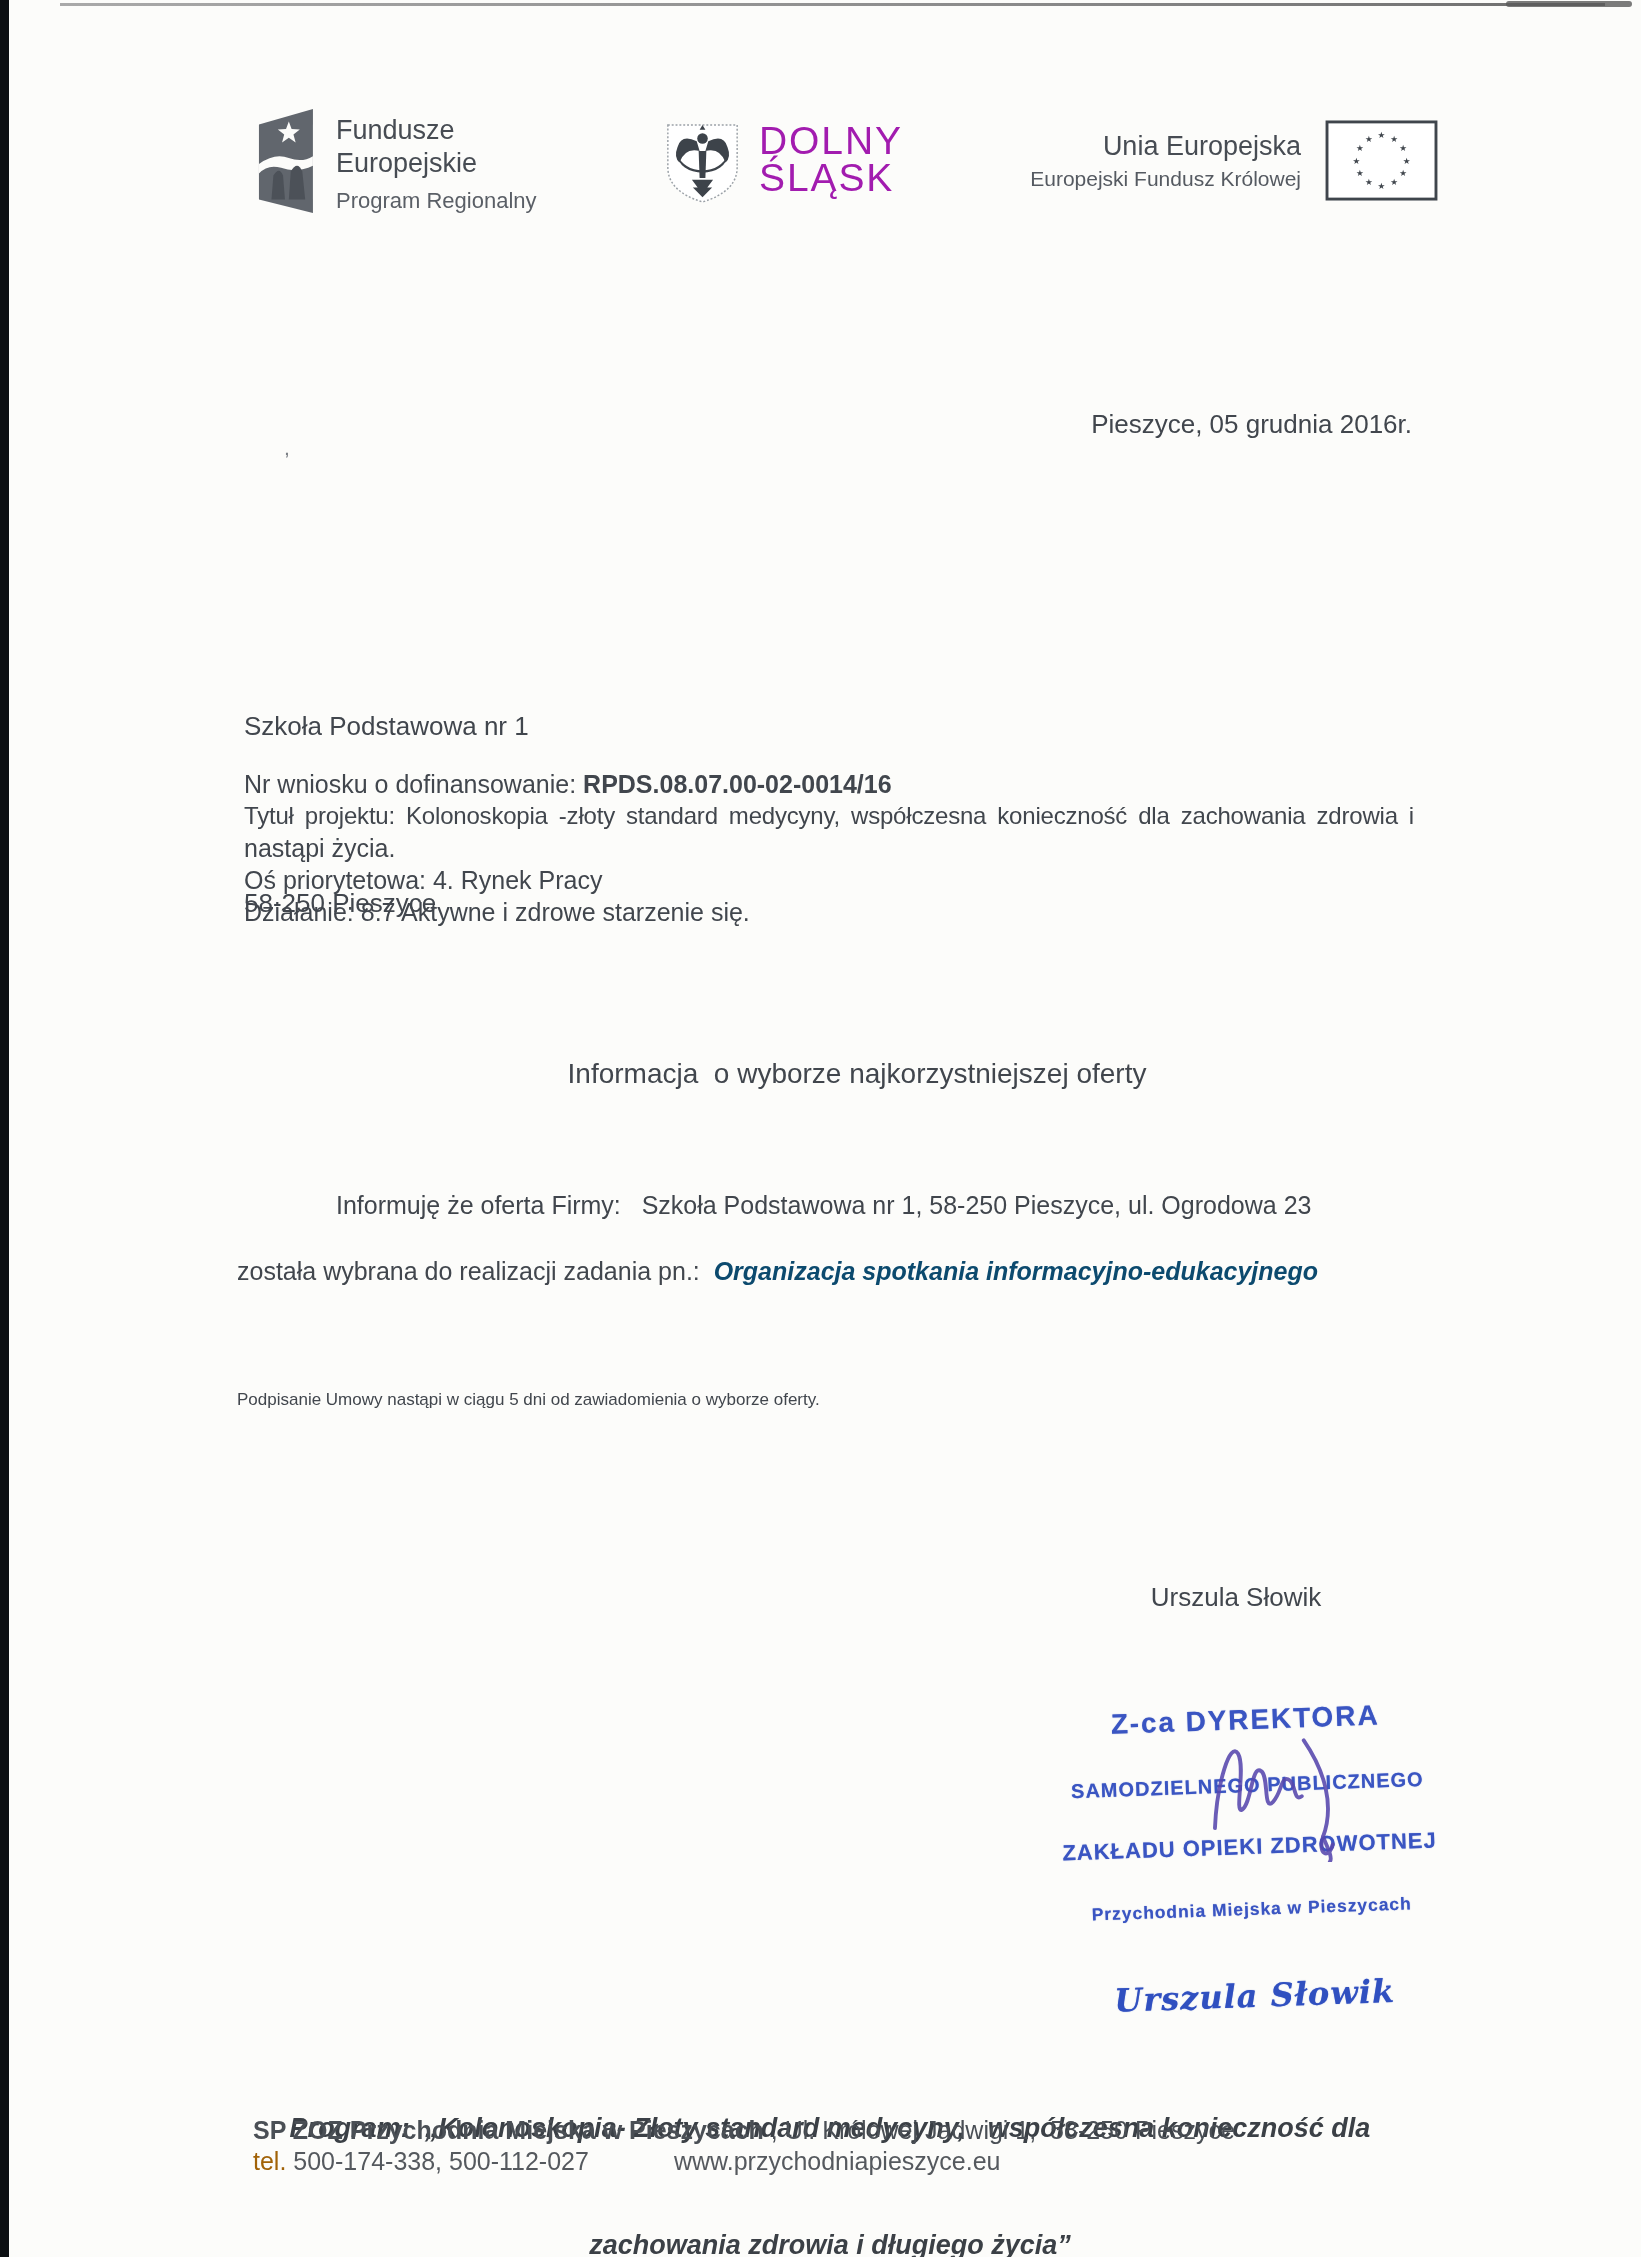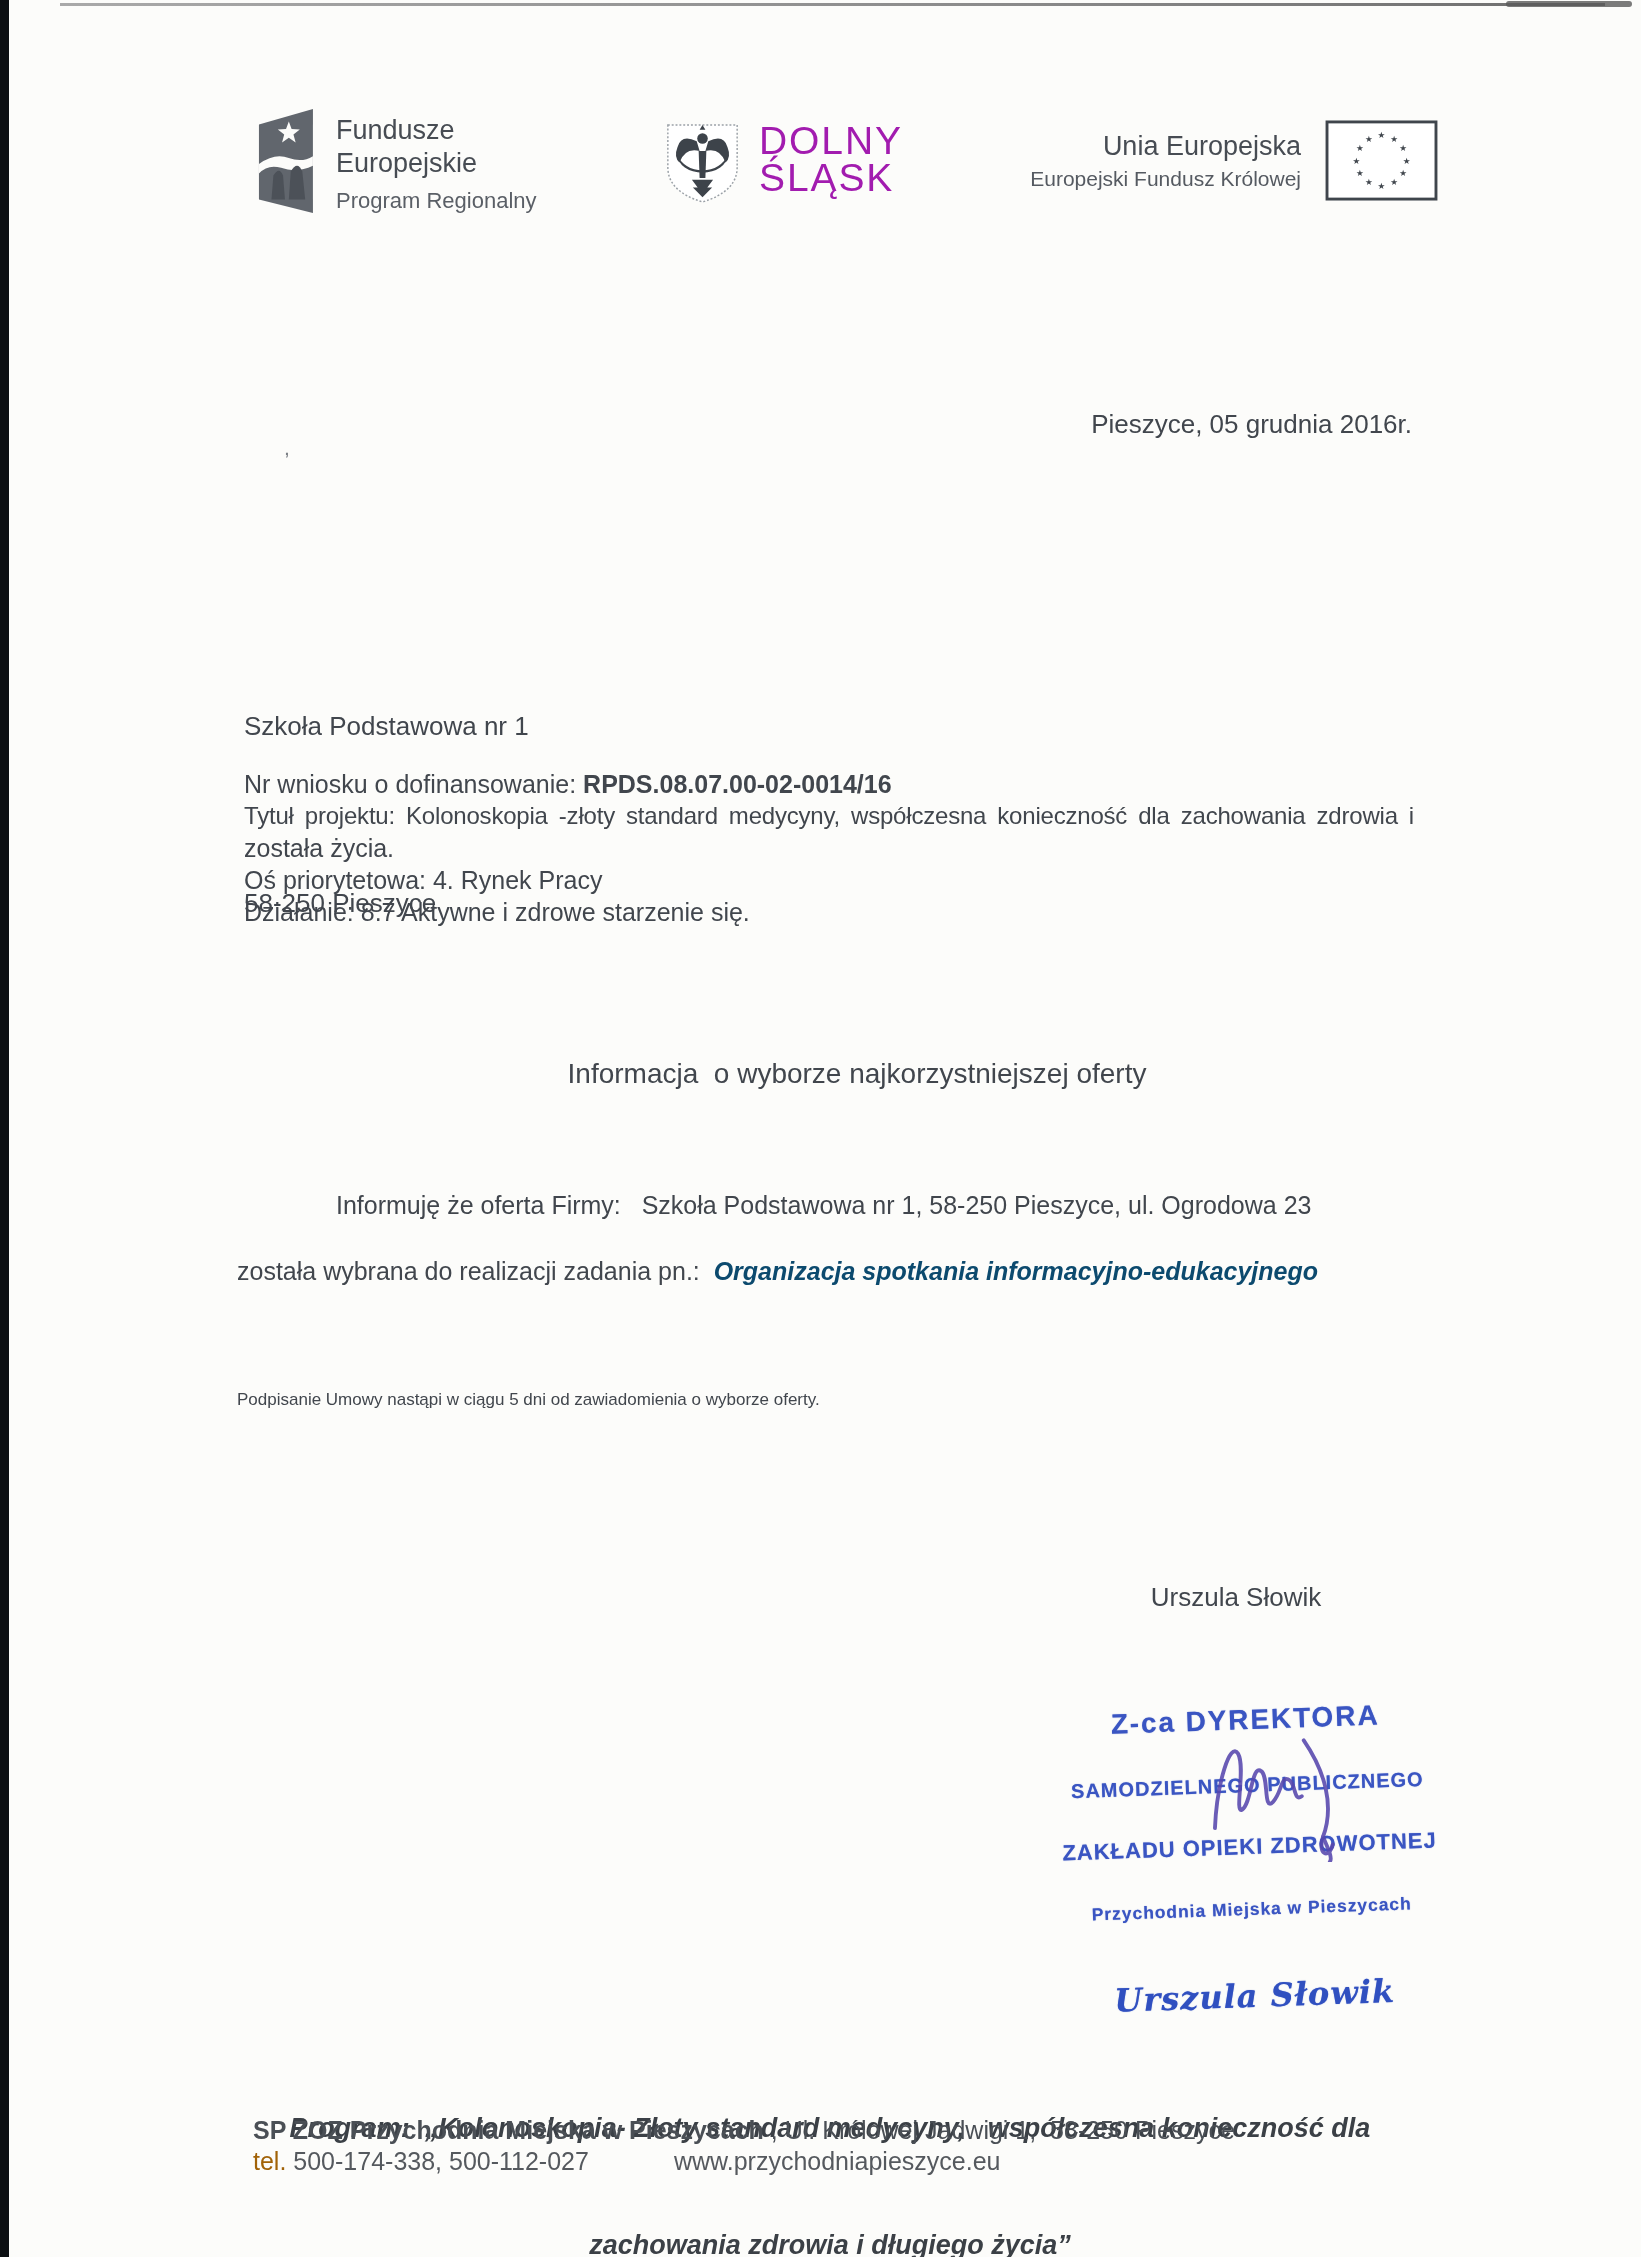--- a/index.html
+++ b/index.html
@@ -122,21 +122,21 @@
   <div class="abs date-line">Pieszyce, 05 grudnia 2016r.</div>
 
   <div class="abs recipient">
     <div>Szkoła Podstawowa nr 1</div>
     <div>58-250 Pieszyce</div>
   </div>
 
   <div class="abs project">
     <div><span>Nr wniosku o dofinansowanie: </span><span class="bold">RPDS.08.07.00-02-0014/16</span></div>
     <div class="just">Tytuł projektu: Kolonoskopia -złoty standard medycyny, współczesna konieczność dla zachowania zdrowia i</div>
-    <div>została życia.</div>
+    <div>nastąpi życia.</div>
     <div>Oś priorytetowa: 4. Rynek Pracy</div>
     <div>Działanie: 8.7 Aktywne i zdrowe starzenie się.</div>
   </div>
 
   <div class="abs heading">Informacja  o wyborze najkorzystniejszej oferty</div>
 
   <div class="abs sent1">Informuję że oferta Firmy:   Szkoła Podstawowa nr 1, 58-250 Pieszyce, ul. Ogrodowa 23</div>
   <div class="abs sent2"><span>została wybrana do realizacji zadania pn.:  </span><span class="task">Organizacja spotkania informacyjno-edukacyjnego</span></div>
   <div class="abs sent3">Podpisanie Umowy nastąpi w ciągu 5 dni od zawiadomienia o wyborze oferty.</div>
 

